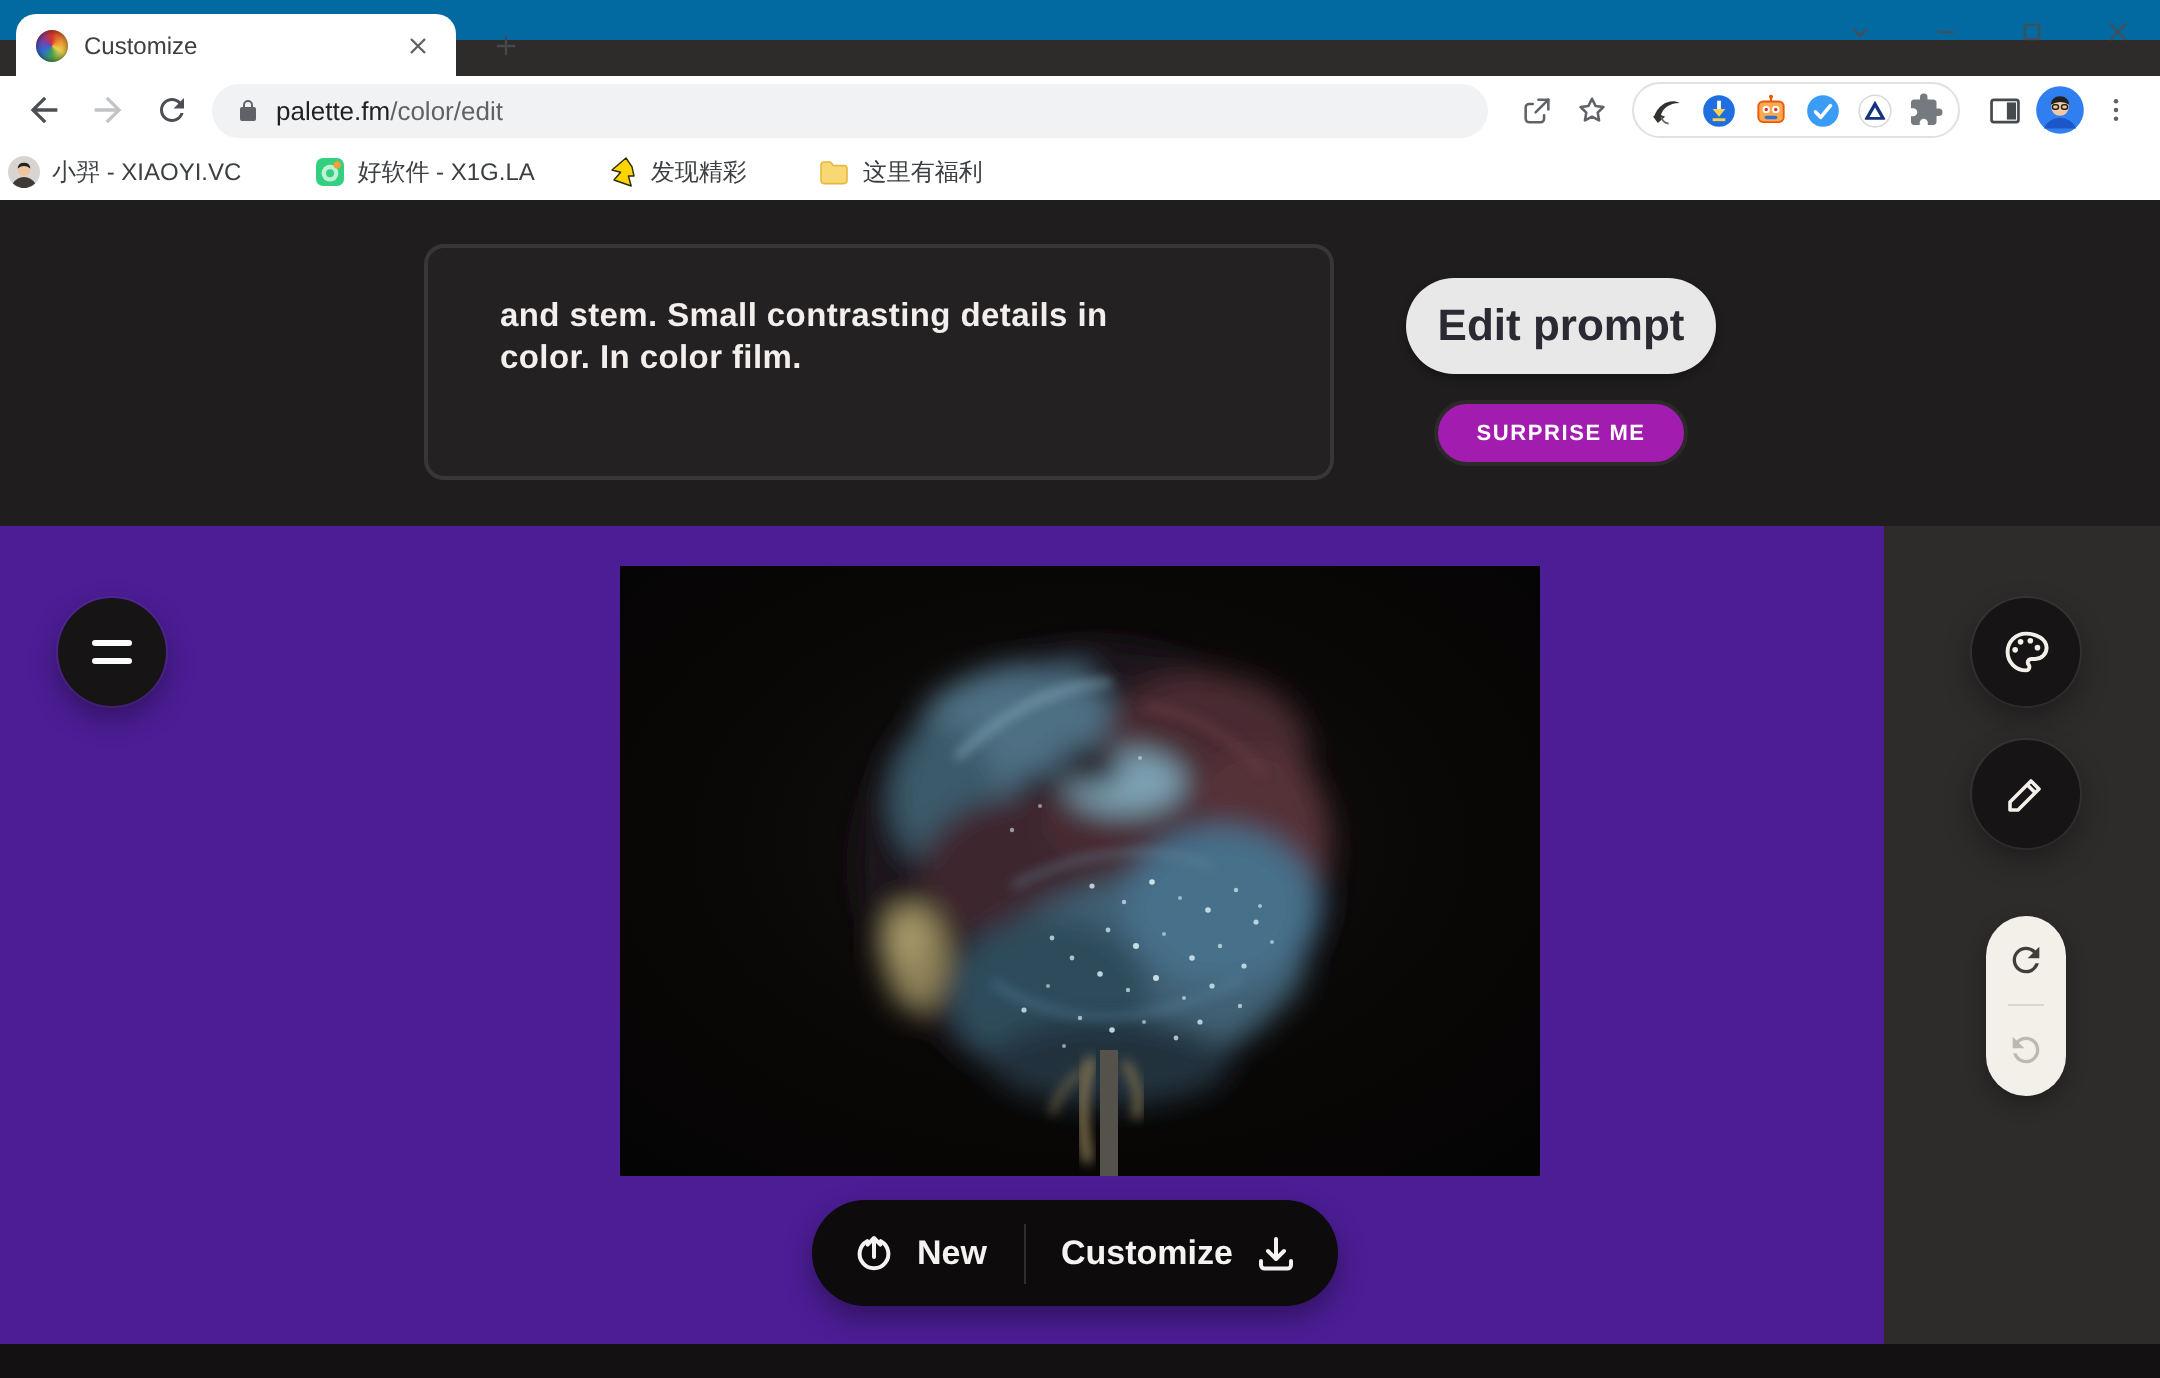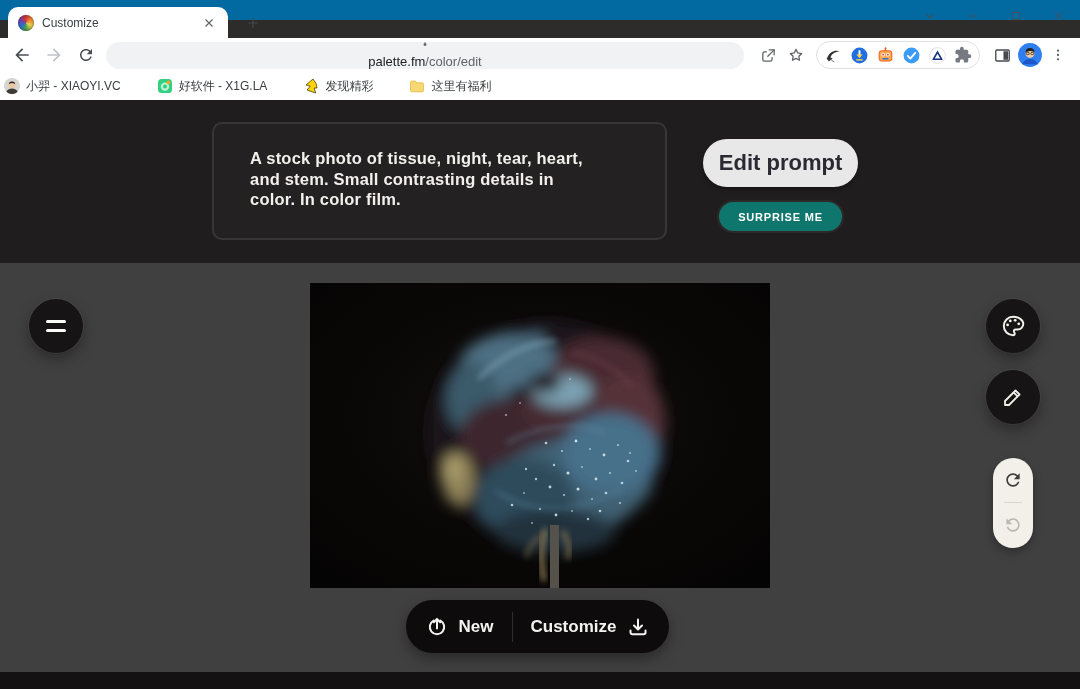--- a/index.html
+++ b/index.html
@@ -18,21 +18,21 @@
   .tab-close { width:18px; height:18px; border-radius:50%; display:flex; align-items:center; justify-content:center; }
   .newtab-btn { position:absolute; left:240px; top:10px; width:26px; height:26px; border-radius:50%;
                 display:flex; align-items:center; justify-content:center; }
   .wincontrols { position:absolute; right:0; top:0; height:34px; display:flex; }
   .winbtn { width:43px; height:32px; display:flex; align-items:center; justify-content:center; }
 
   .toolbar { position:absolute; left:0; top:38px; width:1080px; height:34px; background:#ffffff;
              display:flex; align-items:center; padding:0 6px; }
   .nav-btn { width:32px; height:32px; border-radius:50%; display:flex; align-items:center; justify-content:center; flex:0 0 32px; }
   .omnibox { width:638px; height:27px; background:#f0f2f4; border-radius:14px; margin-left:4px;
-             display:flex; align-items:center; padding:0 12px; gap:8px;flex-direction:column; }
+             display:flex; align-items:center; padding:0 12px; gap:8px; }
   .url { font-size:13px; white-space:nowrap; }
   .url .host { color:#202124; }
   .url .path { color:#5f6368; }
   .tb-icon-btn { width:28px; height:28px; display:flex; align-items:center; justify-content:center; flex:0 0 28px; }
   .ext-pill { height:28px; border:1px solid #dfe1e5; border-radius:14px; display:flex; align-items:center;
               padding:0 3px; margin-left:6px; }
   .ext-btn { width:26px; height:26px; display:flex; align-items:center; justify-content:center; }
   .avatar-btn { width:28px; height:28px; display:flex; align-items:center; justify-content:center; }
 
   .bookmarks { position:absolute; left:0; top:72px; width:1080px; height:28px; background:#ffffff;
@@ -42,24 +42,24 @@
 
   
   .app-header { position:absolute; left:0; top:100px; width:1080px; height:163px; background:#201d1e; }
   .prompt-box { position:absolute; left:212px; top:22px; width:455px; height:118px;
                 background:#242122; border:2px solid #393637; border-radius:10px; padding:24px 0 0 36px; cursor:text; }
   .prompt-line { font-size:16.5px; font-weight:700; color:#f2efec; line-height:20.5px; letter-spacing:.2px; }
   .btn-edit { position:absolute; left:703px; top:39px; width:155px; height:48px; border-radius:25px;
               background:#e9e8e8; border:none; color:#2b2a33; font-family:inherit; font-size:22px; font-weight:700;
               box-shadow:0 2px 4px rgba(0,0,0,.35); cursor:pointer; }
   .btn-surprise { position:absolute; left:717px; top:100px; width:127px; height:33px; border-radius:17px;
-              background:#0f766e; border:2px solid #2c2929; color:#ffffff; font-family:inherit; font-size:11px;
+              background:#a21caf; border:2px solid #2c2929; color:#ffffff; font-family:inherit; font-size:11px;
               font-weight:800; letter-spacing:.8px; cursor:pointer; }
 
-  .canvas { position:absolute; left:0; top:263px; width:1080px; height:409px; background:#404040; }
+  .canvas { position:absolute; left:0; top:263px; width:942px; height:409px; background:#4c1d95; }
   .circle-btn { position:absolute; width:54px; height:54px; border-radius:50%; background:#161414; border:none;
                 display:flex; align-items:center; justify-content:center; cursor:pointer;
                 box-shadow:0 0 0 1px rgba(255,255,255,.05), 0 6px 14px rgba(0,0,0,.35); }
   .hamburger { left:29px; top:36px; flex-direction:column; gap:6px; }
   .hamburger .bar { width:20px; height:3px; border-radius:1.5px; background:#fbfbfa; }
   .palette-btn { left:986px; top:36px; }
   .pencil-btn { left:986px; top:107px; }
 
   .artwork { position:absolute; left:310px; top:20px; width:460px; height:305px; background:#080606; overflow:hidden; }
 
@@ -262,21 +262,20 @@
     <div class="bm-item">
       <svg width="16" height="16" viewBox="0 0 16 16">
           <path d="M1.5 4.5A1.5 1.5 0 0 1 3 3h3.2l1.5 1.8H13a1.5 1.5 0 0 1 1.5 1.5v6A1.5 1.5 0 0 1 13 13.8H3a1.5 1.5 0 0 1-1.5-1.5z" fill="#f8d775" stroke="#e5b93c" stroke-width="0.8"></path>
         </svg>
       <span class="bm-label">这里有福利</span>
     </div>
   </div>
 
   <div class="app-header">
     <div class="prompt-box">
-      <div class="prompt-line">A stock photo of  tissue, night, tear, heart,</div>
       <div class="prompt-line">and stem. Small contrasting details in</div>
       <div class="prompt-line">color. In color film.</div>
     </div>
     <button class="btn-edit">Edit prompt</button>
     <button class="btn-surprise">SURPRISE ME</button>
   </div>
 
   <div class="canvas">
 
     <button class="circle-btn hamburger" style="display:flex">

